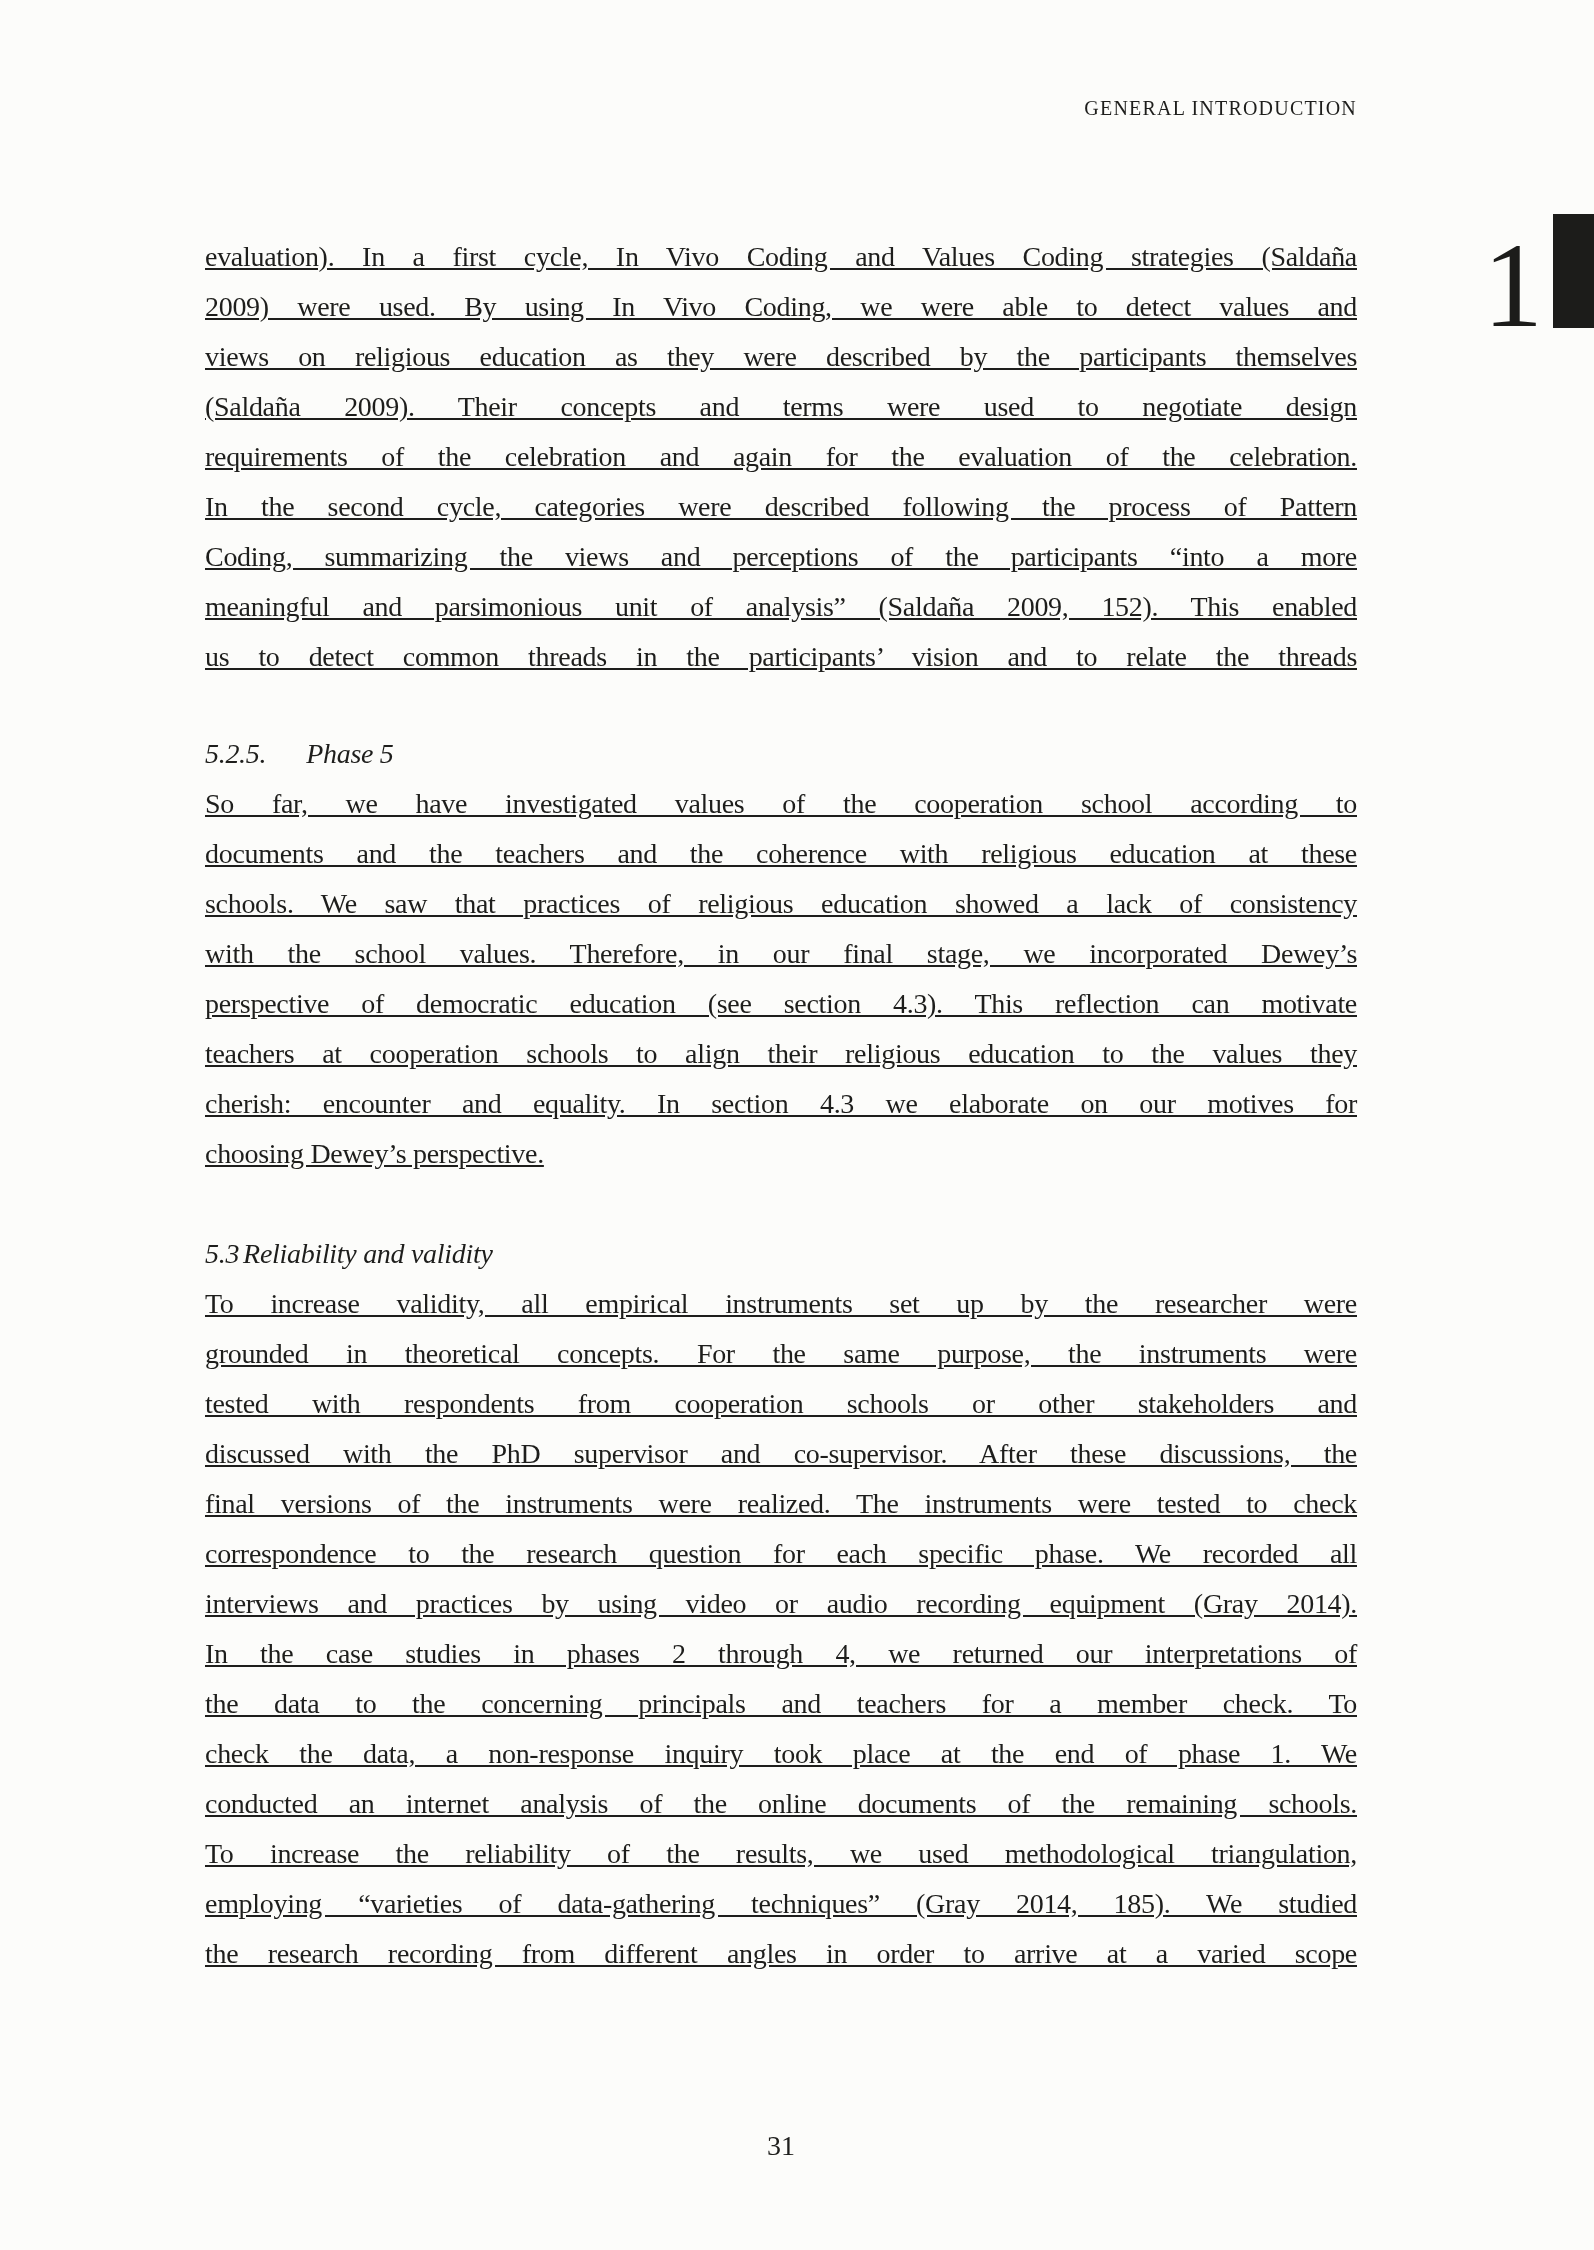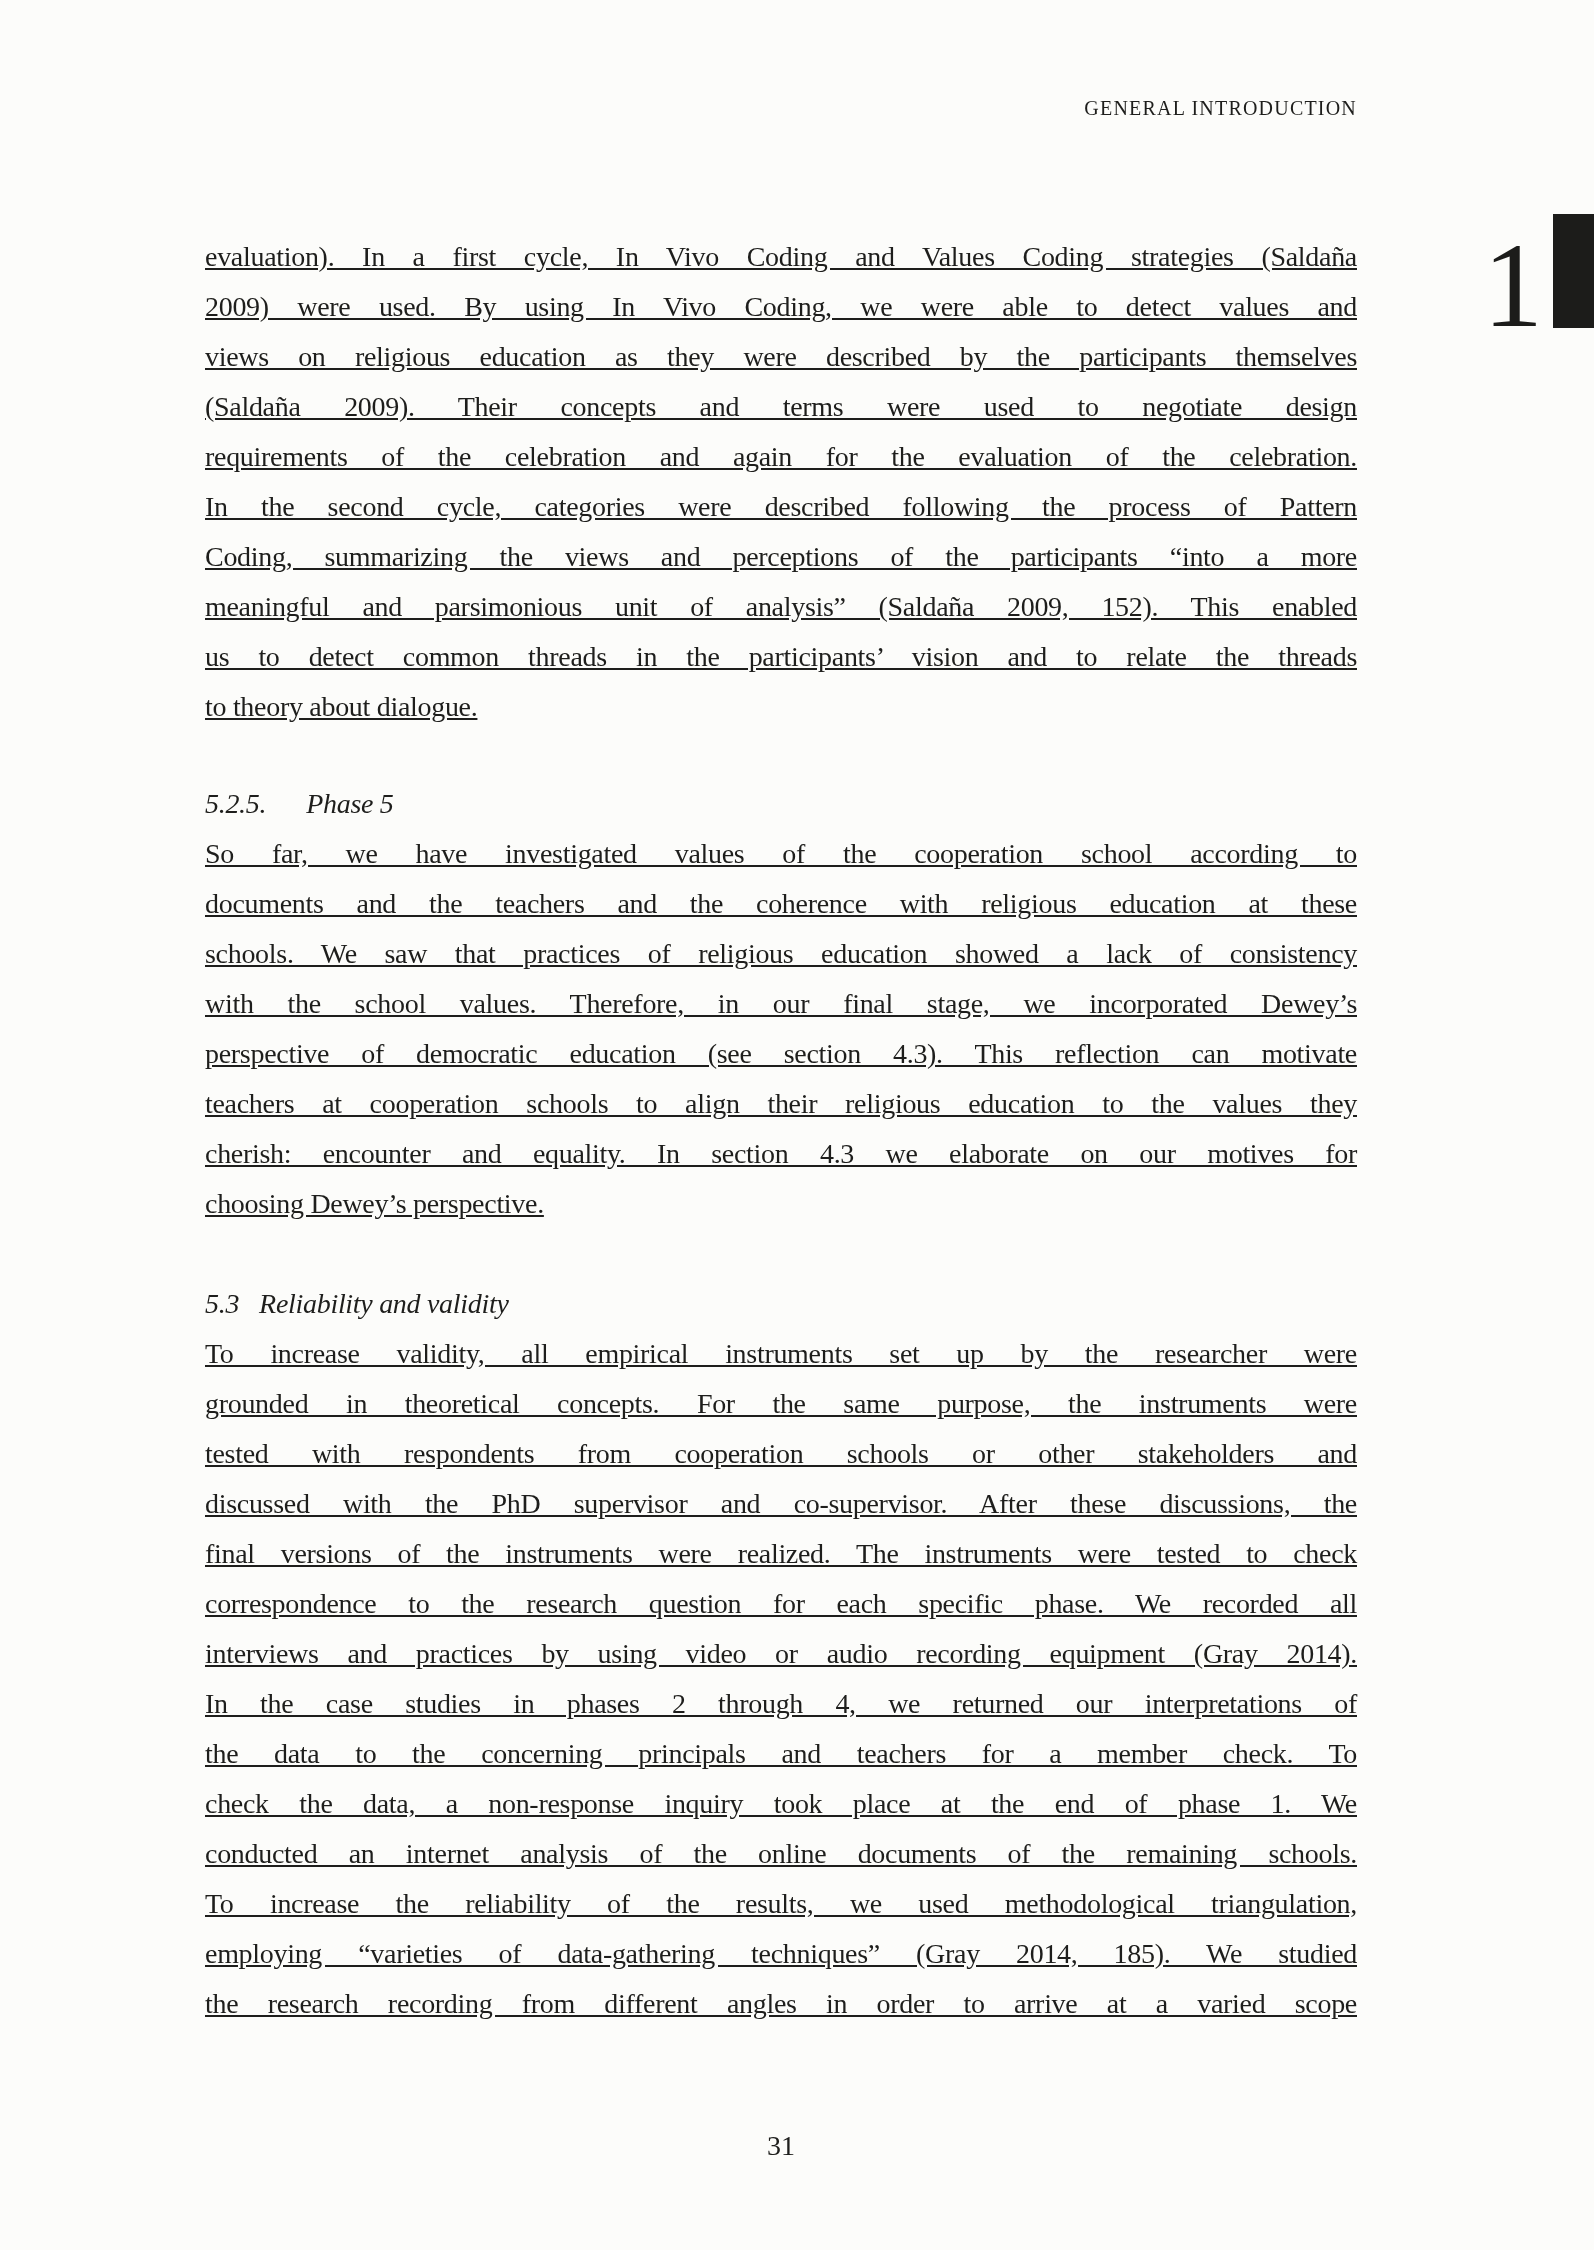--- a/index.html
+++ b/index.html
@@ -65,21 +65,21 @@
     text-align-last: left;
   }
 
   .heading {
     font-style: italic;
     line-height: 50px;
   }
   .heading-1 { margin-top: 47px; }
   .heading-2 { margin-top: 50px; }
   .hnum-1 { margin-right: 40px; }
-  .hnum-2 { margin-right: 20px; }
+  .hnum-2 { margin-right: 4px; }
 
   .page-number {
     position: absolute;
     left: 205px;
     top: 2121px;
     width: 1152px;
     text-align: center;
     font-size: 28px;
     line-height: 50px;
   }
@@ -99,21 +99,20 @@
     <div>
       <div class="line">evaluation). In a first cycle, In Vivo Coding and Values Coding strategies (Saldaña</div>
       <div class="line">2009) were used. By using In Vivo Coding, we were able to detect values and</div>
       <div class="line">views on religious education as they were described by the participants themselves</div>
       <div class="line">(Saldaña 2009). Their concepts and terms were used to negotiate design</div>
       <div class="line">requirements of the celebration and again for the evaluation of the celebration.</div>
       <div class="line">In the second cycle, categories were described following the process of Pattern</div>
       <div class="line">Coding, summarizing the views and perceptions of the participants “into a more</div>
       <div class="line">meaningful and parsimonious unit of analysis” (Saldaña 2009, 152). This enabled</div>
       <div class="line">us to detect common threads in the participants’ vision and to relate the threads</div>
-      <div class="line last">to theory about dialogue.</div>
     </div>
 
     <div class="heading heading-1">
       <span class="hnum-1">5.2.5.</span><span>Phase 5</span>
     </div>
 
     <div>
       <div class="line">So far, we have investigated values of the cooperation school according to</div>
       <div class="line">documents and the teachers and the coherence with religious education at these</div>
       <div class="line">schools. We saw that practices of religious education showed a lack of consistency</div>

